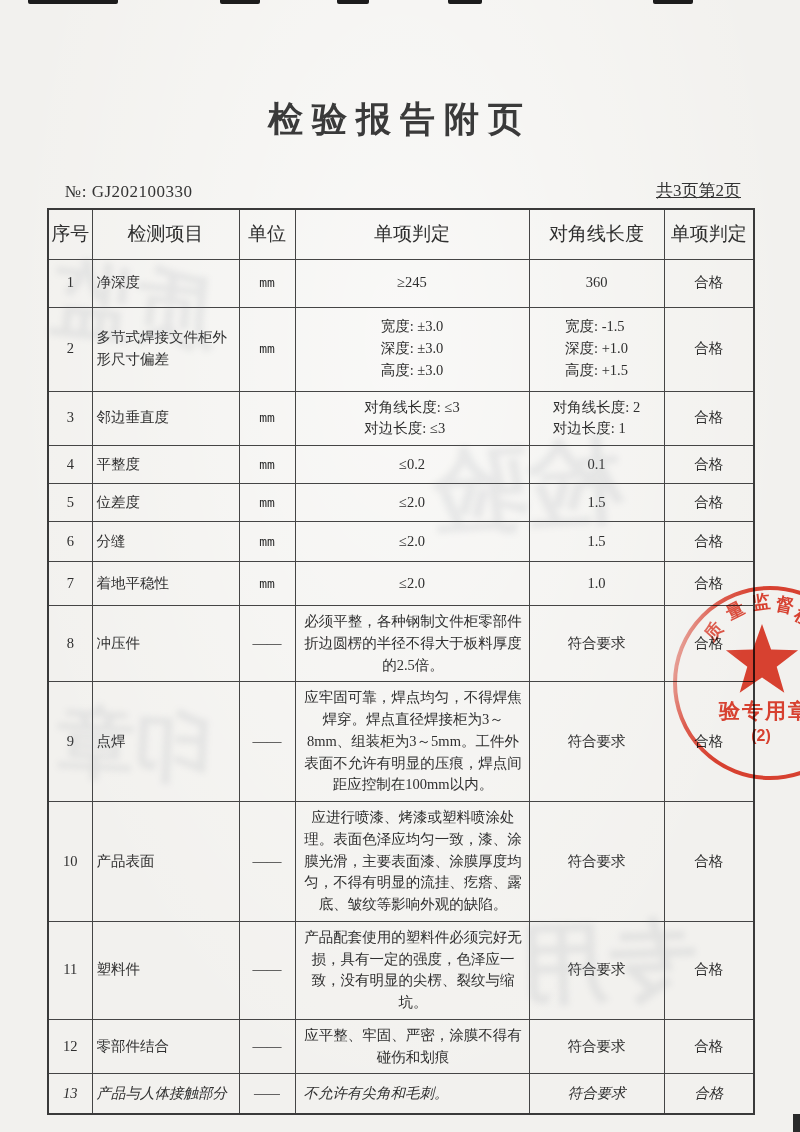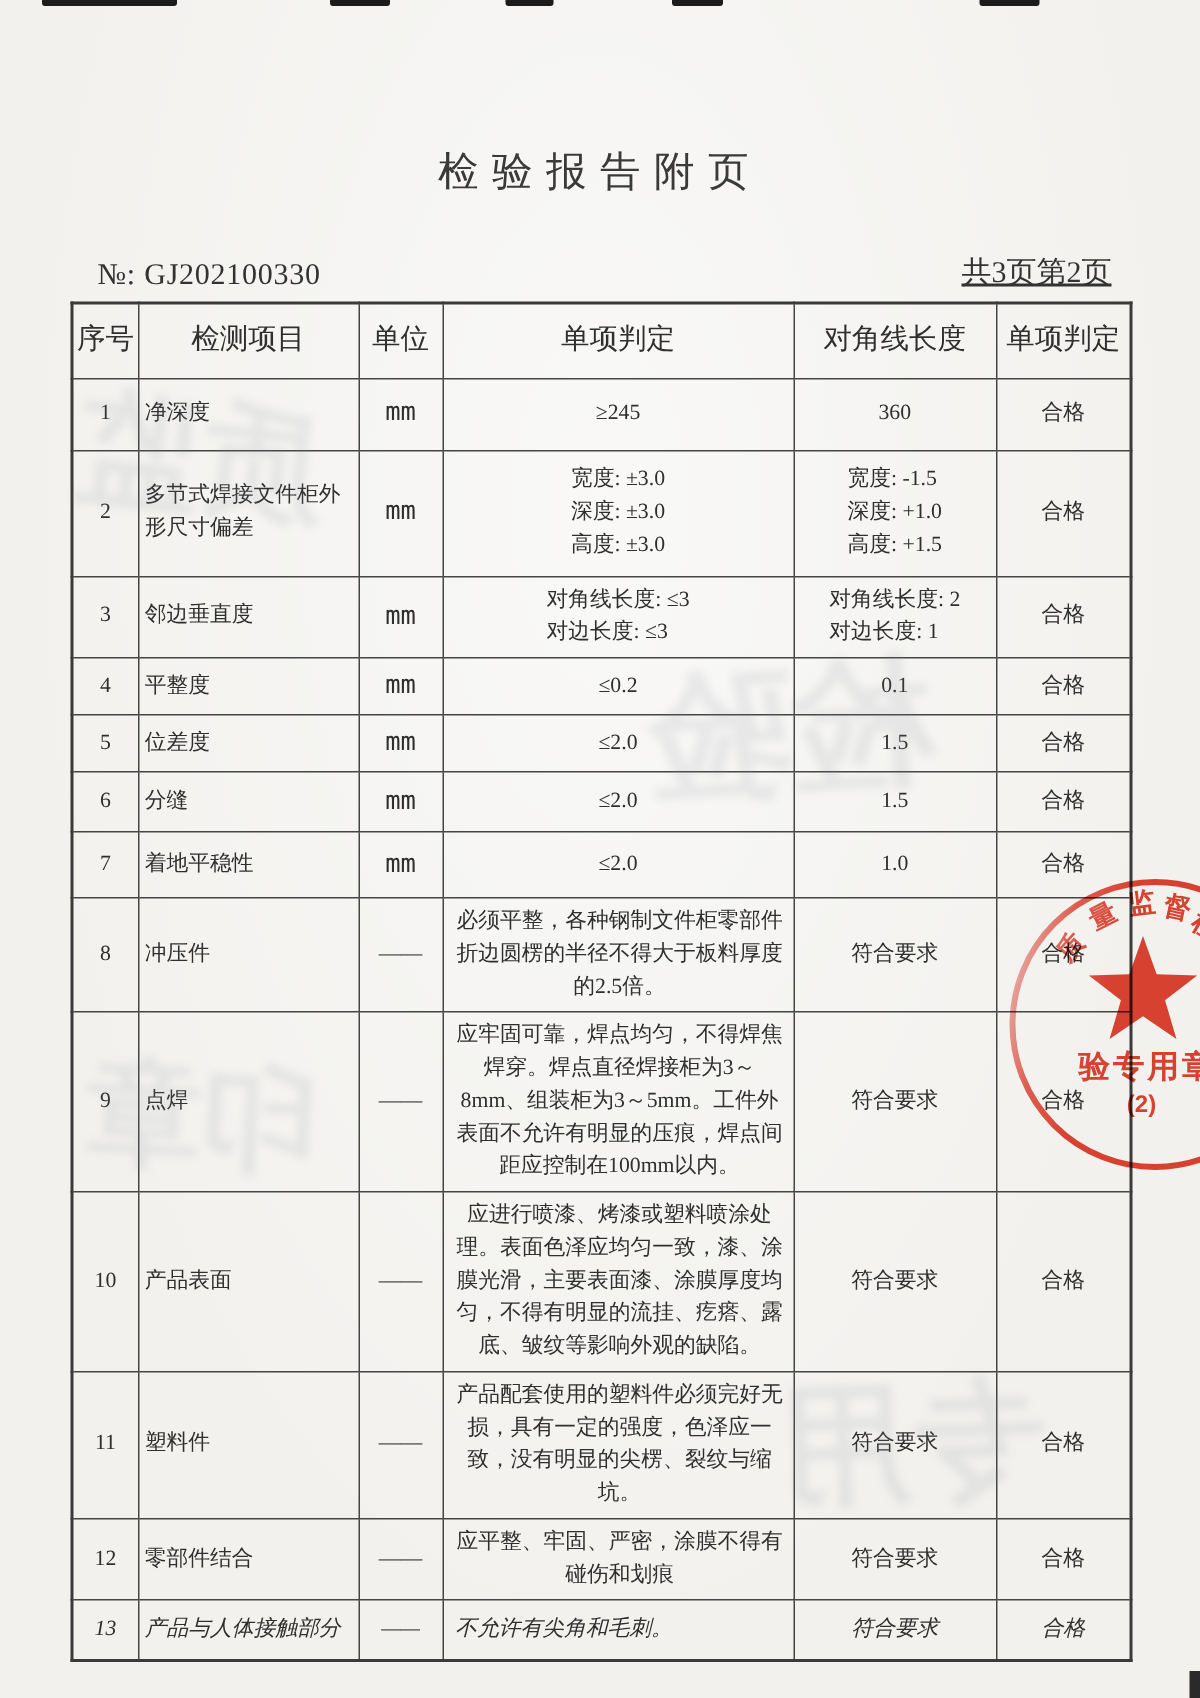--- a/index.html
+++ b/index.html
@@ -22,26 +22,26 @@
   .corner-mark{position:absolute;right:0;bottom:0;width:7px;height:18px;background:#2a2a2a;}
   
   .artifact{
     position:absolute;color:#7e8591;opacity:.13;filter:blur(3px);
     font-family:"DejaVu Sans",sans-serif;font-weight:700;line-height:1;
     pointer-events:none;white-space:nowrap;
   }
   .title{
     margin:0;padding-top:96px;text-align:center;
     font-family:"Liberation Sans","DejaVu Sans",sans-serif;
-    font-size:27px;font-weight:400;letter-spacing:9px;color:#3a3a3a;
+    font-size:35px;font-weight:700;letter-spacing:9px;color:#3a3a3a;
   }
   .meta-row{
     margin:36px 47px 6px 47px;
     display:flex;justify-content:space-between;align-items:flex-end;
-    font-size:20px;color:#333;
+    font-size:17px;color:#333;
   }
   .meta-row .report-no{padding-left:18px;letter-spacing:.5px;}
   .meta-row .page-indicator{padding-right:12px;text-decoration:underline;}
   table.report{
     margin-left:47px;border-collapse:collapse;table-layout:fixed;width:706px;
     font-size:14.5px;color:#2f2f2f;
   }
   table.report th, table.report td{
     border:1px solid #454545;vertical-align:middle;
     padding:5px 4px;line-height:1.5;
@@ -49,21 +49,21 @@
   }
   table.report{border:2px solid #3a3a3a;}
   table.report th{font-weight:400;font-size:19px;text-align:center;padding:10px 2px;}
   td.c-no, td.c-unit, td.c-judge{text-align:center;padding-left:1px;padding-right:1px;}
   td.c-item{text-align:left;padding-left:8px;padding-right:6px;}
   td.c-std, td.c-res{text-align:center;}
   td.c-std.left{text-align:left;padding-left:8px;padding-right:6px;}
   td .block{display:inline-block;text-align:center;white-space:pre-line;}
   td.c-std:not(.left) .block, td.c-res .block{text-align:left;}
   td.c-std:not(.left).single .block, td.c-res.single .block{text-align:center;}
-  .unit-mm{font-family:"DejaVu Sans Mono",monospace;font-size:17px;}
+  .unit-mm{font-family:"DejaVu Sans Mono",monospace;font-size:13px;}
   
   .stamp{
     position:absolute;left:660px;top:560px;width:140px;height:245px;
     overflow:hidden;pointer-events:none;z-index:6;
     mix-blend-mode:multiply;
     -webkit-mask-image:linear-gradient(105deg, rgba(0,0,0,0) 1%, rgba(0,0,0,.25) 13%, rgba(0,0,0,.85) 34%, #000 52%);
     mask-image:linear-gradient(105deg, rgba(0,0,0,0) 1%, rgba(0,0,0,.25) 13%, rgba(0,0,0,.85) 34%, #000 52%);
     opacity:.95;
   }
   .stamp svg{display:block;}

